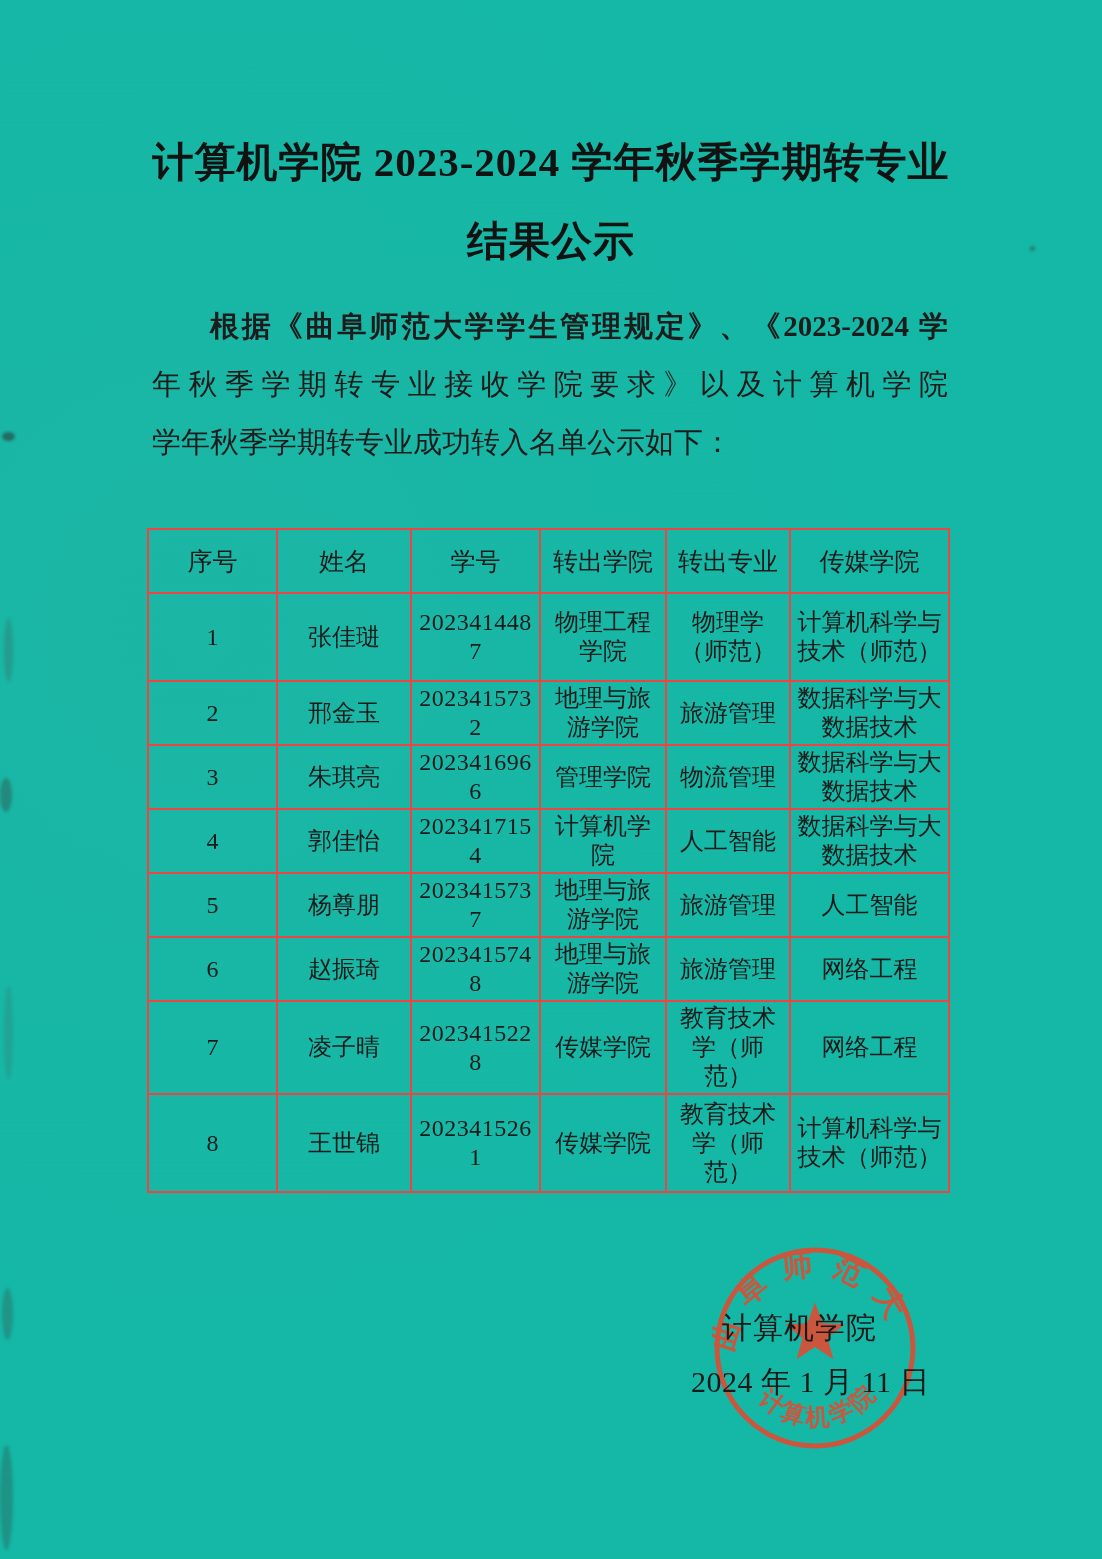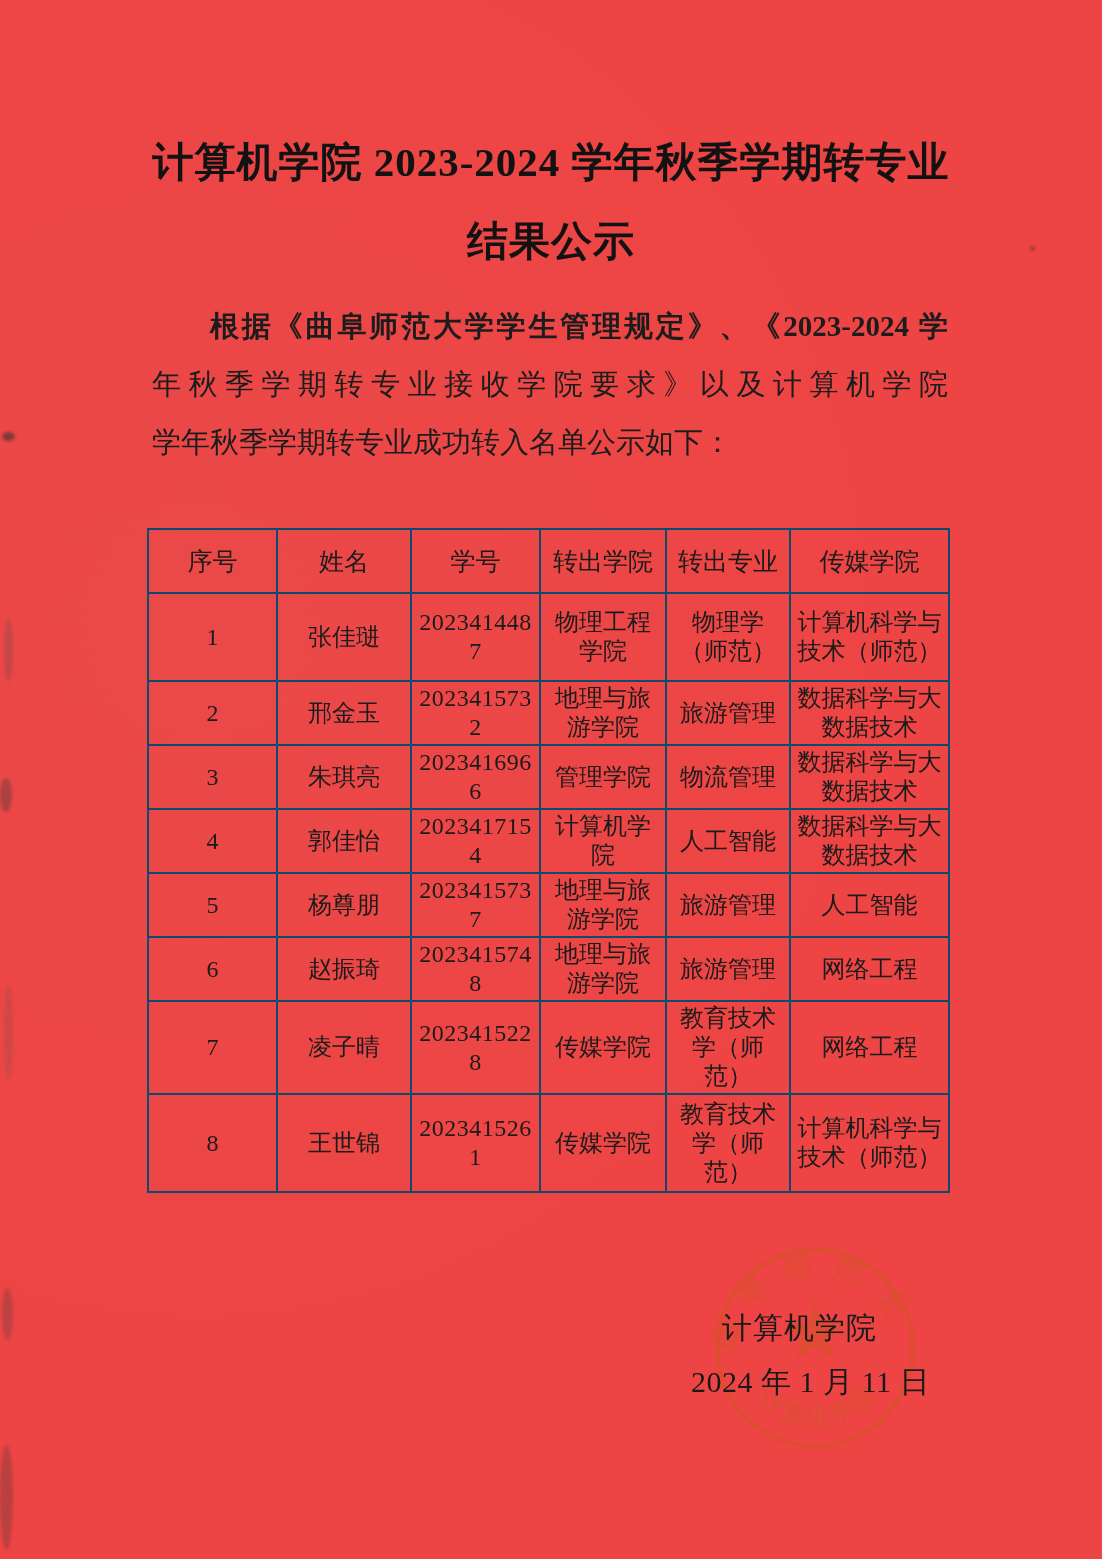--- a/index.html
+++ b/index.html
@@ -1,19 +1,19 @@
 <!DOCTYPE html>
 <html><head>
 <meta charset="utf-8">
 <style>
   html,body{margin:0;padding:0;}
   .page{
     position:relative;
     width:1102px;height:1559px;
-    background:#ef4444;
+    background:#14b8a6;
     font-family:"Liberation Serif","DejaVu Serif",serif;
     color:#1d1d1d;
     overflow:hidden;
   }
   
   .page::before{
     content:"";position:absolute;inset:0;
     background:
       repeating-linear-gradient(0deg, rgba(120,120,120,0.018) 0 2px, rgba(255,255,255,0) 2px 5px),
       radial-gradient(ellipse at 18% 40%, rgba(160,155,150,0.05), rgba(0,0,0,0) 55%);
@@ -27,21 +27,21 @@
   .body-para{position:absolute;top:297px;left:152px;width:796px;font-size:29px;color:#1c1c1c;}
   .body-line{line-height:58px;text-align:justify;text-justify:inter-character;}
   .body-line.justify-all{text-align-last:justify;}
   .body-line.indent{text-indent:58px;font-weight:bold;}
 
   table.results{
     position:absolute;top:528px;left:147px;
     width:801px;border-collapse:collapse;table-layout:fixed;
   }
   table.results th, table.results td{
-    border:2px solid #0c4a6e;
+    border:2px solid #ef4444;
     text-align:center;vertical-align:middle;
     font-weight:normal;
     font-size:24px;line-height:29px;
     padding:2px 3px;
     color:#1b1b1b;
     word-break:break-all;
   }
   table.results th{font-size:25px;height:58px;}
   tr.r-tall td{height:82px;}
   tr.r-med td{height:58px;}

